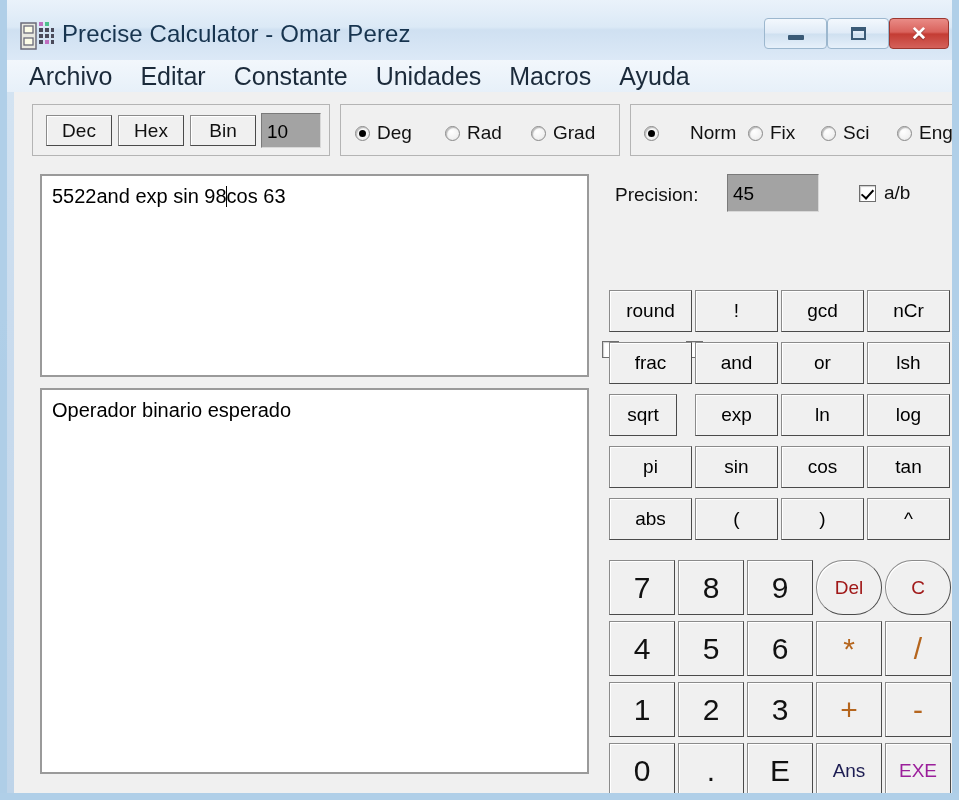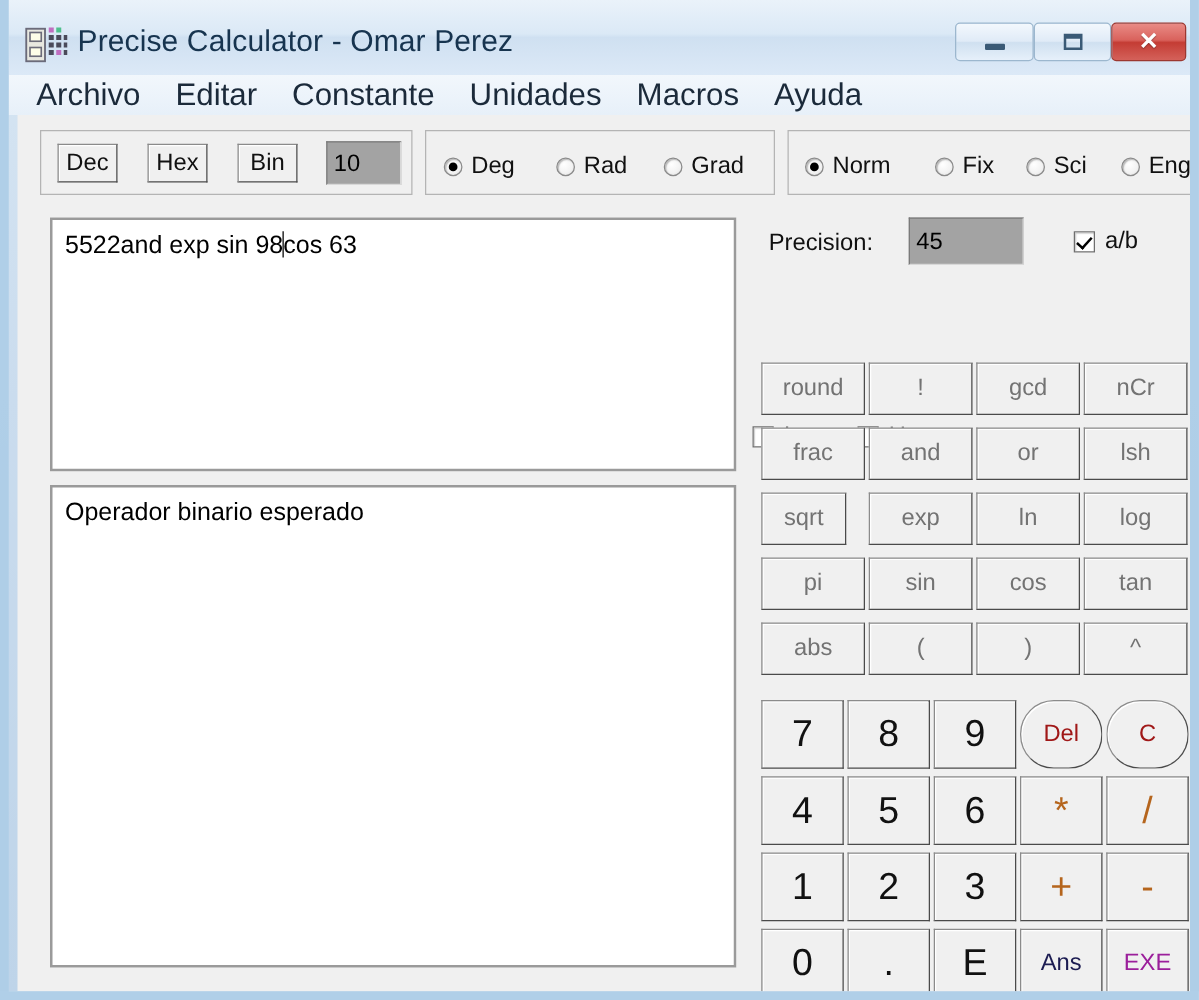--- a/index.html
+++ b/index.html
@@ -152,21 +152,21 @@
     box-shadow: inset 1px 1px 0 #ffffff;
     box-sizing: border-box;
     font-family: "Liberation Sans", sans-serif;
     color: #1c1c52;
     display: flex;
     align-items: center;
     justify-content: center;
     cursor: default;
     user-select: none;
   }
-  .basebtn { top: 10px; height: 31px; width: 48px; font-size: 19px; color:#111; }
+  .basebtn { top: 10px; height: 31px; width: 66px; font-size: 19px; color:#111; }
   #b-dec { left: 13px; }
   #b-hex { left: 85px; }
   #b-bin { left: 157px; }
 
   .textfield {
     position: absolute;
     background: #a3a3a3;
     border: 1px solid #7a7a7a;
     border-right-color: #d8d8d8;
     border-bottom-color: #d8d8d8;
@@ -259,21 +259,21 @@
   #precision-input { left: 713px; top: 82px; width: 92px; height: 38px; }
   #ab-wrap { left: 845px; top: 90px; }
   #inv-wrap { left: 588px; top: 246px; }
   #hyp-wrap { left: 672px; top: 246px; }
 
   
   .fbtn {
     position: absolute;
     height: 42px;
     font-size: 19px;
-    color: #737373;
+    color: #000000;
   }
   .kbtn {
     position: absolute;
     height: 55px;
     font-size: 30px;
     color: #111;
   }
   .kbtn.small { font-size: 19px; }
   .red  { color: #a01818; border-radius: 27px; }
   .orng { color: #b5651d; }
@@ -343,21 +343,21 @@
         <span class="radio"></span>
         <span class="radio-label">Rad</span>
       </div>
       <div class="radio-wrap" style="left:190px; top:17px;">
         <span class="radio"></span>
         <span class="radio-label">Grad</span>
       </div>
     </div>
 
     <div class="groupbox" id="grp-fmt">
-      <div class="radio-wrap" style="left:13px;  top:17px;">
+      <div class="radio-wrap" style="left:13px;  top:17px;gap:24px;">
         <span class="radio on"></span>
         <span class="radio-label">Norm</span>
       </div>
       <div class="radio-wrap" style="left:117px; top:17px;">
         <span class="radio"></span>
         <span class="radio-label">Fix</span>
       </div>
       <div class="radio-wrap" style="left:190px; top:17px;">
         <span class="radio"></span>
         <span class="radio-label">Sci</span>

